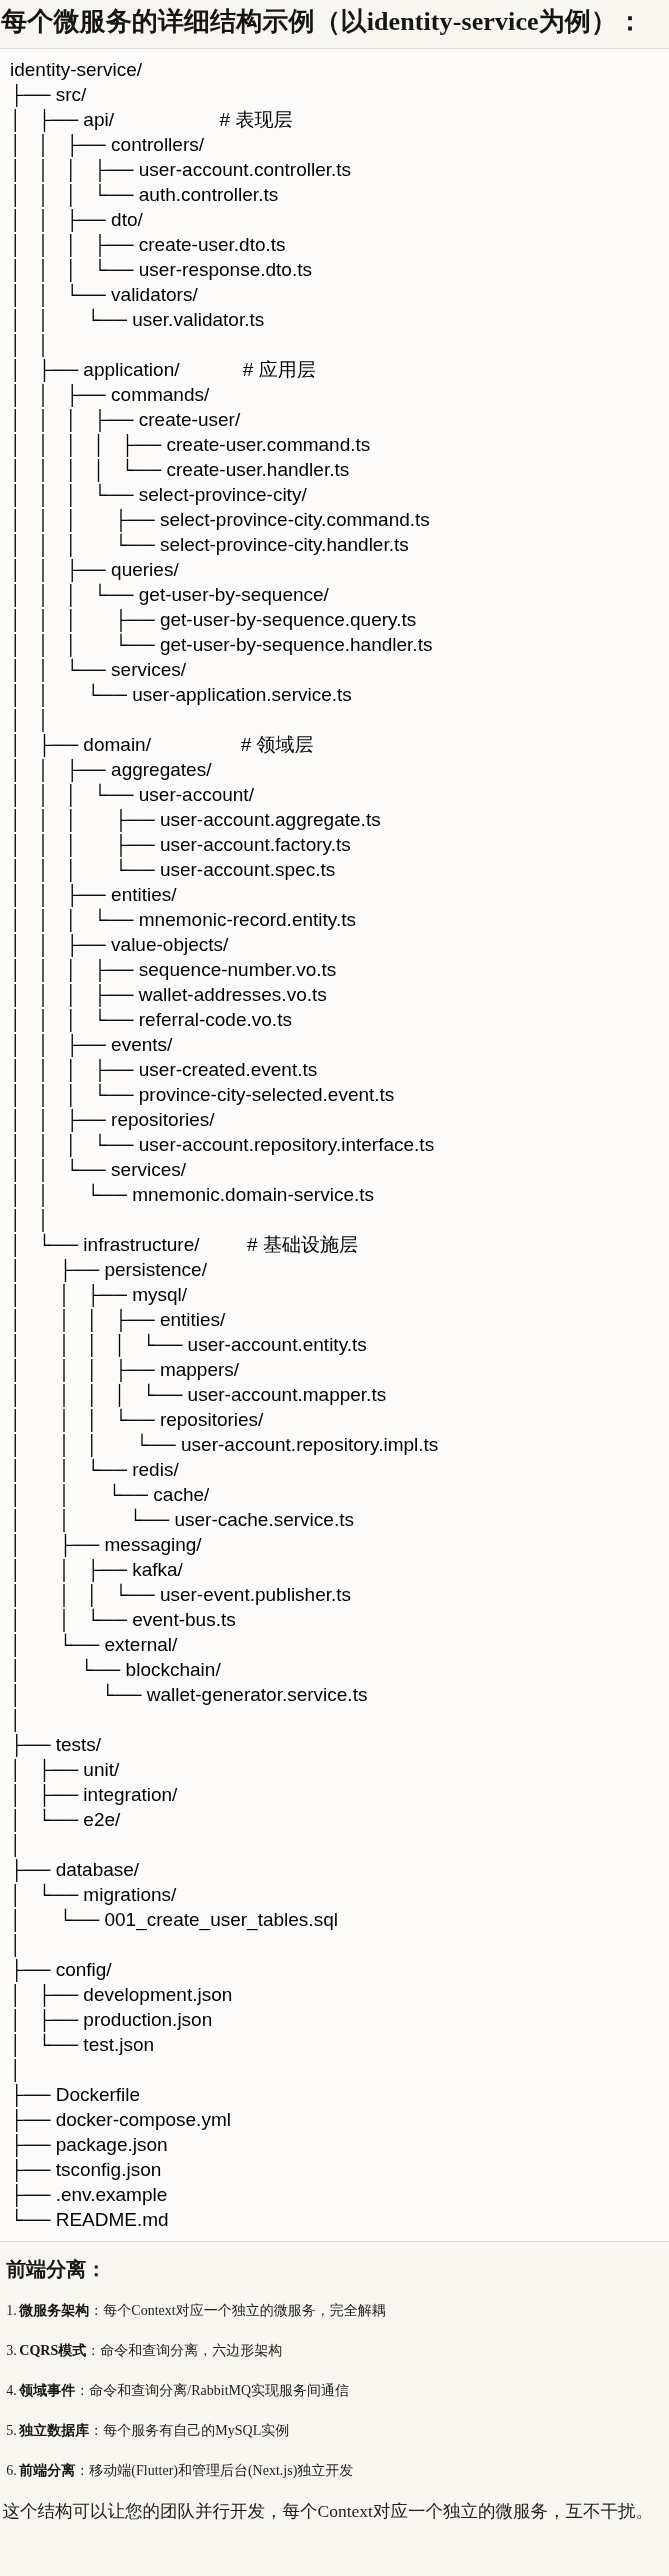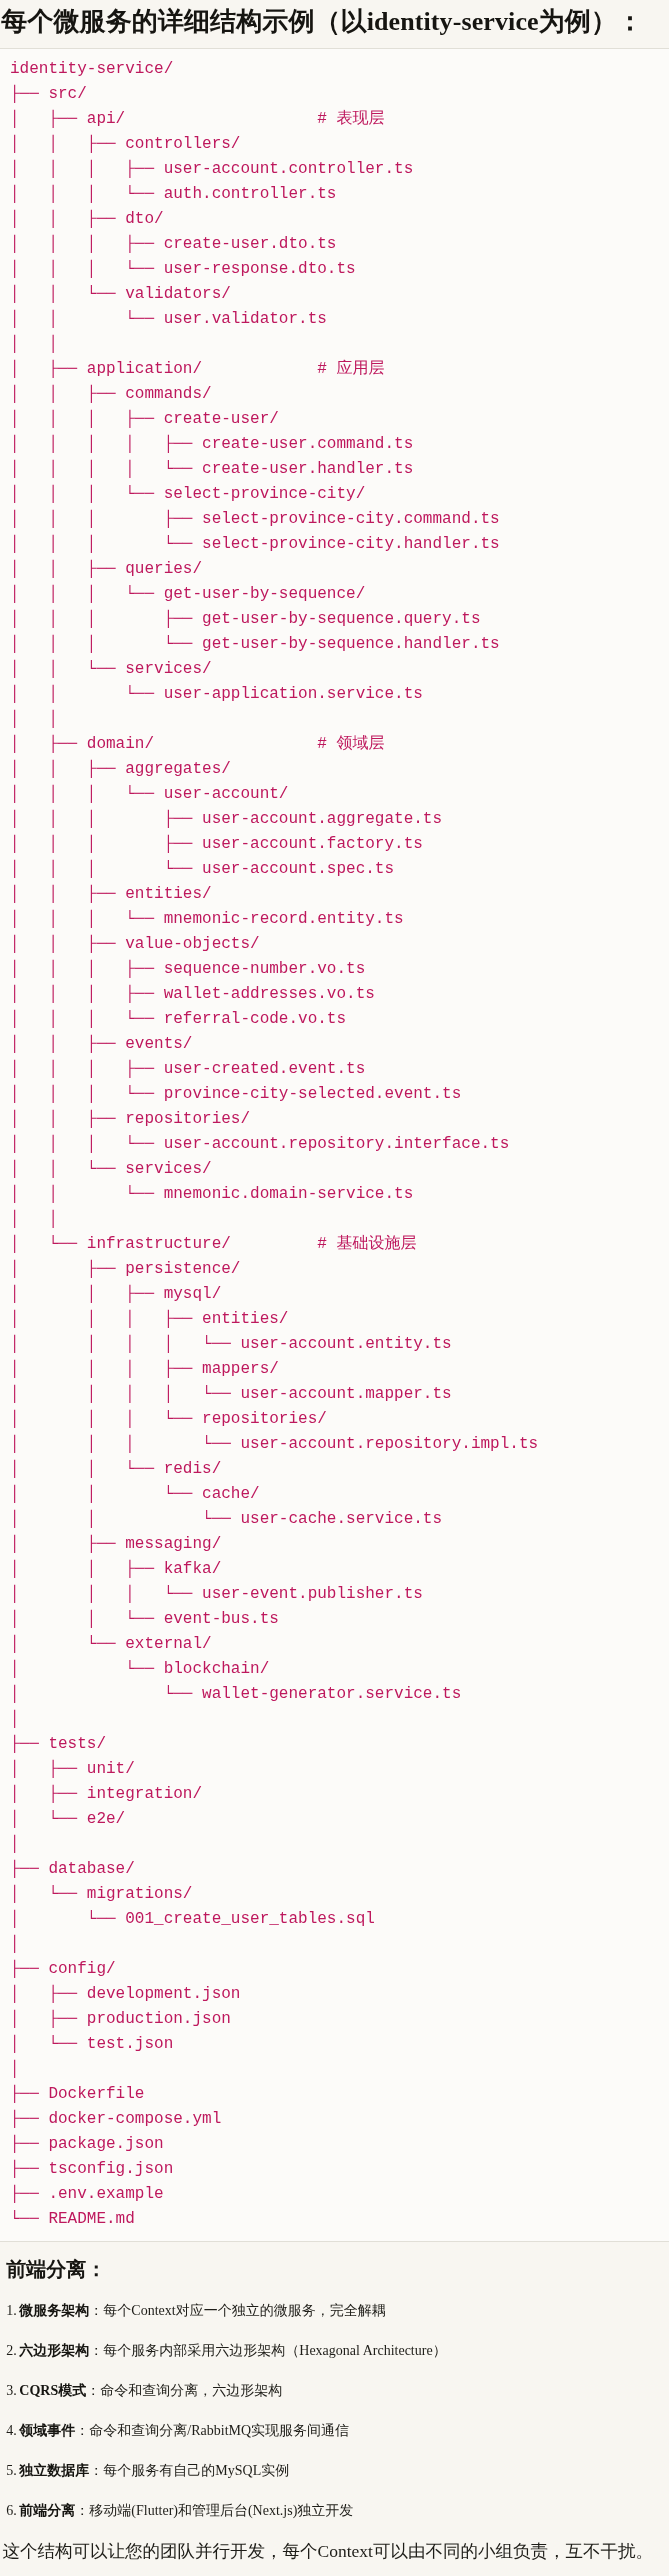--- a/index.html
+++ b/index.html
@@ -25,24 +25,24 @@
 
   .codeblock {
     margin-top: 12.5px;
     background: #FCFBF9;
     border-top: 0.6px solid #E1DFD7;
     border-bottom: 0.6px solid #E1DFD7;
     padding: 8.8px 10px 8.8px 10px;
   }
   .codeblock pre {
     margin: 0;
-    font-family: Liberation Mono, monospace;
-    font-size: 16px;
+    font-family: Liberation Sans, sans-serif;
+    font-size: 19px;
     line-height: 25px;
-    color: #be185d;
+    color: #000000;
     white-space: pre;
   }
 
   .notes { padding: 0 6.3px; }
   .notes-heading {
     margin: 15px 0 0 0;
     font-size: 20px;
     line-height: 25px;
     font-weight: bold;
     color: #161511;
@@ -157,27 +157,26 @@
 ├── tsconfig.json
 ├── .env.example
 └── README.md</pre>
   </div>
 
   <div class="notes">
     <p class="notes-heading">前端分离：</p>
 
     <div class="note-item"><span class="num">1.</span><b class="term">微服务架构</b><span class="rest">：每个Context对应一个独立的微服务，完全解耦</span></div>
 
-    <div class="note-item"><span class="num">2.</span><b class="term">六边形架构</b><span class="rest">：每个服务内部采用六边形架构（Hexagonal Architecture）</span></div>
 
     <div class="note-item"><span class="num">3.</span><b class="term">CQRS模式</b><span class="rest">：命令和查询分离，六边形架构</span></div>
 
     <div class="note-item"><span class="num">4.</span><b class="term">领域事件</b><span class="rest">：命令和查询分离/RabbitMQ实现服务间通信</span></div>
 
     <div class="note-item"><span class="num">5.</span><b class="term">独立数据库</b><span class="rest">：每个服务有自己的MySQL实例</span></div>
 
     <div class="note-item"><span class="num">6.</span><b class="term">前端分离</b><span class="rest">：移动端(Flutter)和管理后台(Next.js)独立开发</span></div>
 
-    <p class="footer">这个结构可以让您的团队并行开发，每个Context可以由不同的小组负责，互不干扰。</p>
+    <p class="footer">这个结构可以让您的团队并行开发，每个Context对应一个独立的微服务，互不干扰。</p>
   </div>
 
 </div>
 
 
 </body></html>

